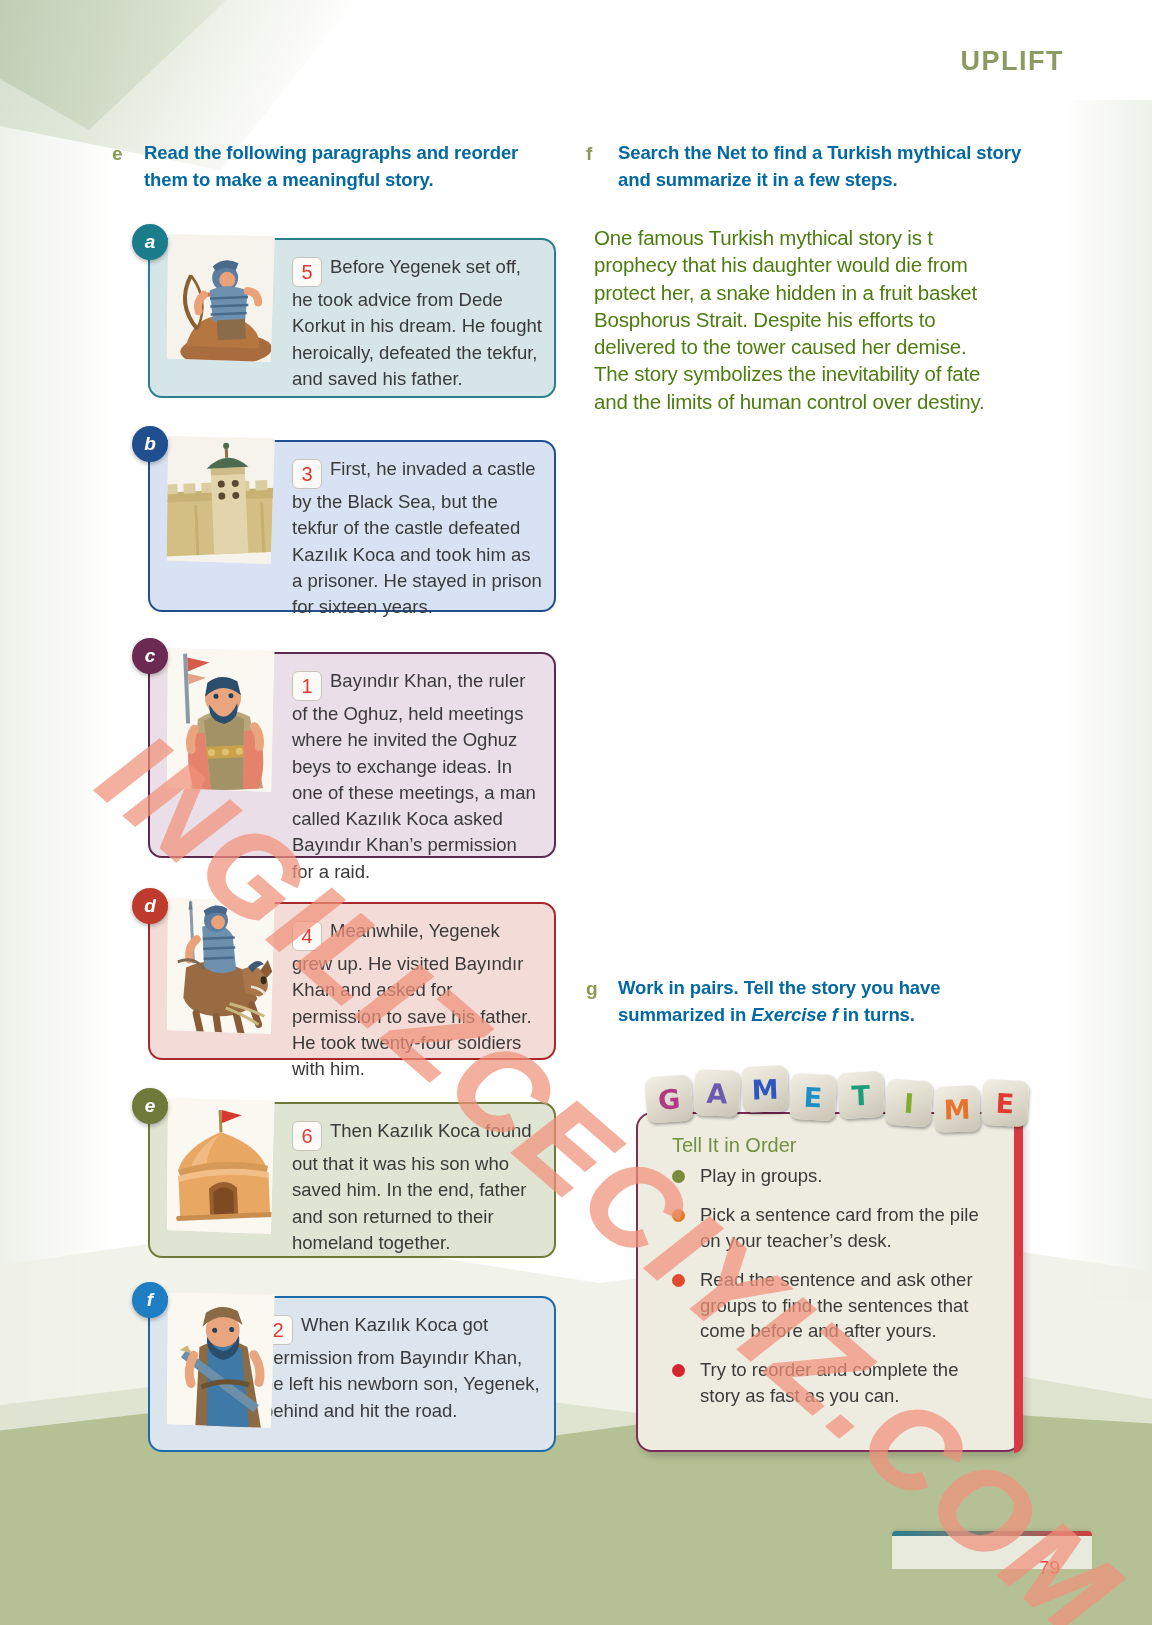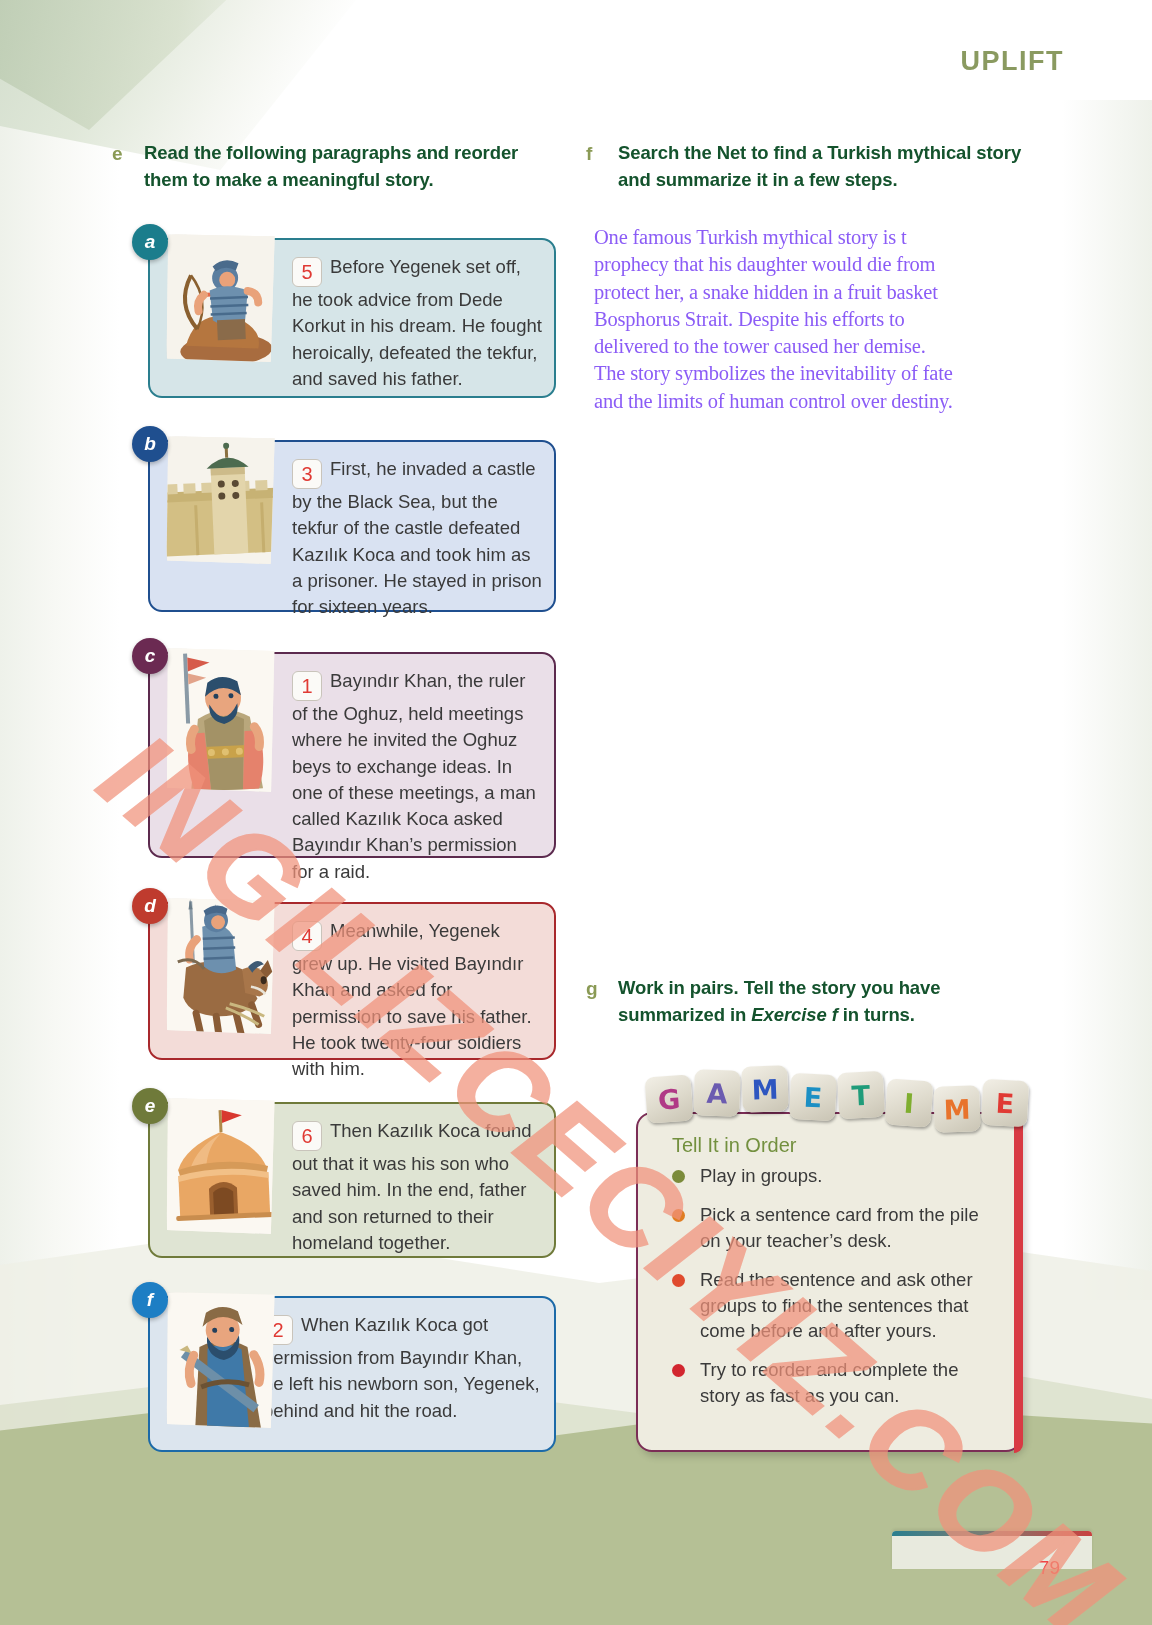--- a/index.html
+++ b/index.html
@@ -92,21 +92,21 @@
     -webkit-text-stroke: 2px #f1927b;
   }
 
   
   .ex { position: absolute; display: flex; gap: 18px; }
   .ex-letter {
     font-size: 19px; font-weight: 700; color: #8a9a55; line-height: 1.45;
     width: 14px; flex: none;
   }
   .ex-text {
-    font-size: 18.5px; font-weight: 700; color: #14532d;
+    font-size: 18.5px; font-weight: 700; color: #0369a1;
     line-height: 1.45; letter-spacing: -0.1px;
   }
   .ex-text i { font-style: italic; }
 
   
   .card {
     position: absolute;
     border-radius: 14px;
     border: 2.2px solid;
     display: flex; align-items: flex-start;
@@ -137,22 +137,22 @@
     background: #f6f3ec;
     box-shadow: 2px 3px 6px rgba(0,0,0,.22);
     transform: rotate(-2.5deg);
     clip-path: polygon(6% 0, 96% 5%, 88% 100%, 0 94%);
     overflow: hidden; z-index: 8;
   }
 
   
   .answer {
     position: absolute;
-    color: #8b5cf6;
-    font-family: Liberation Serif, serif;
+    color: #4d7c0f;
+    font-family: Liberation Sans, sans-serif;
     font-size: 20.5px; line-height: 1.33;
     letter-spacing: -0.2px;
     z-index: 30;
   }
 
   
   .game-box {
     position: absolute;
     background: #eeece0;
     border: 2.6px solid #7b2d56;

